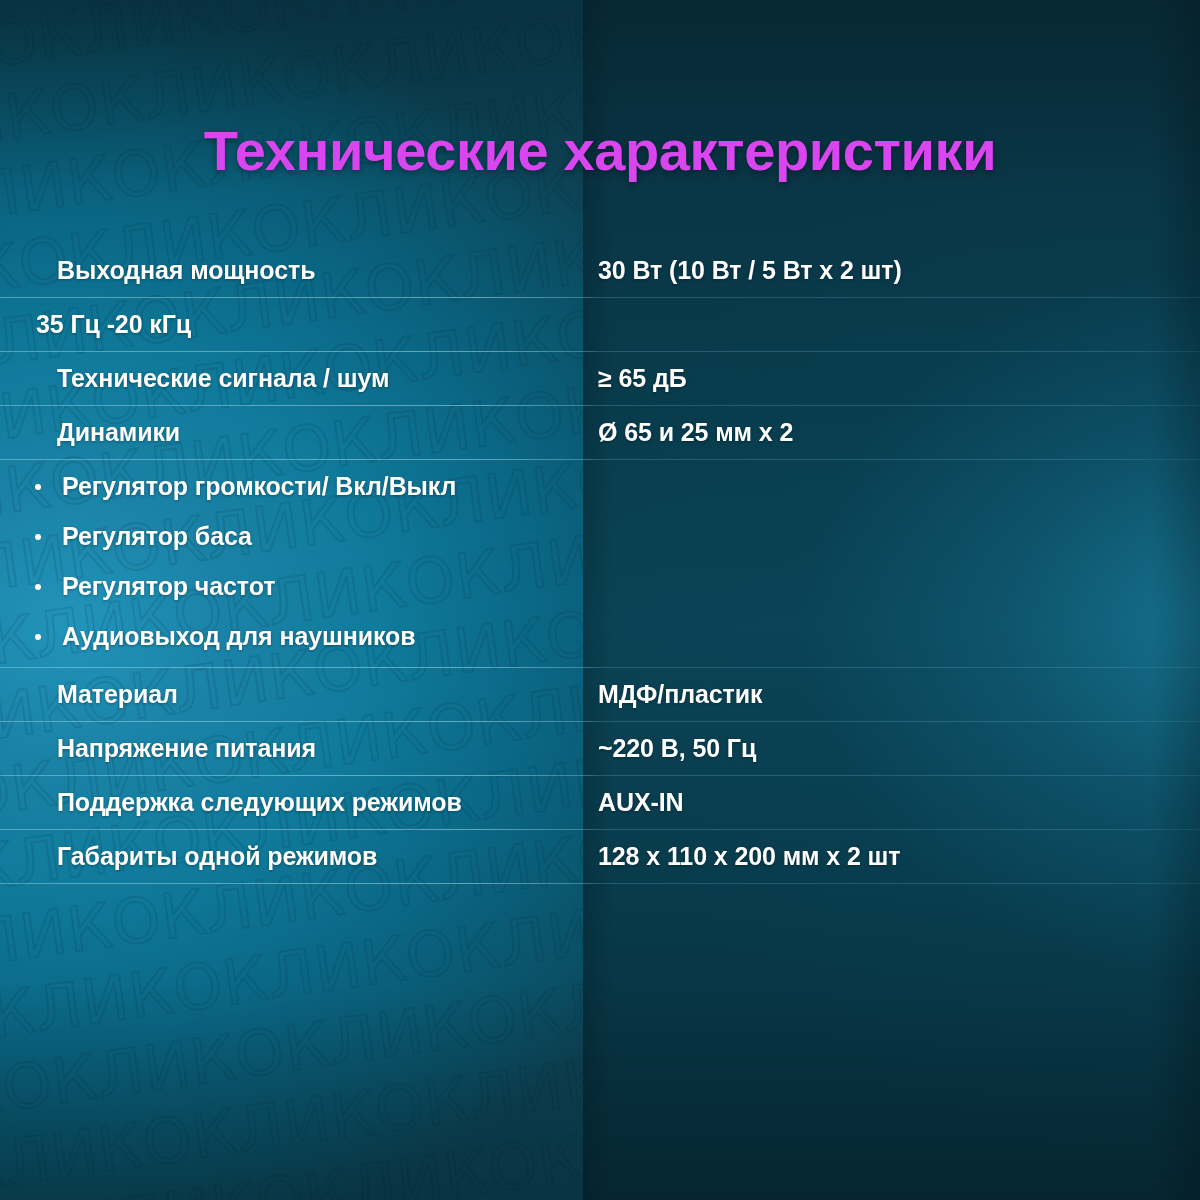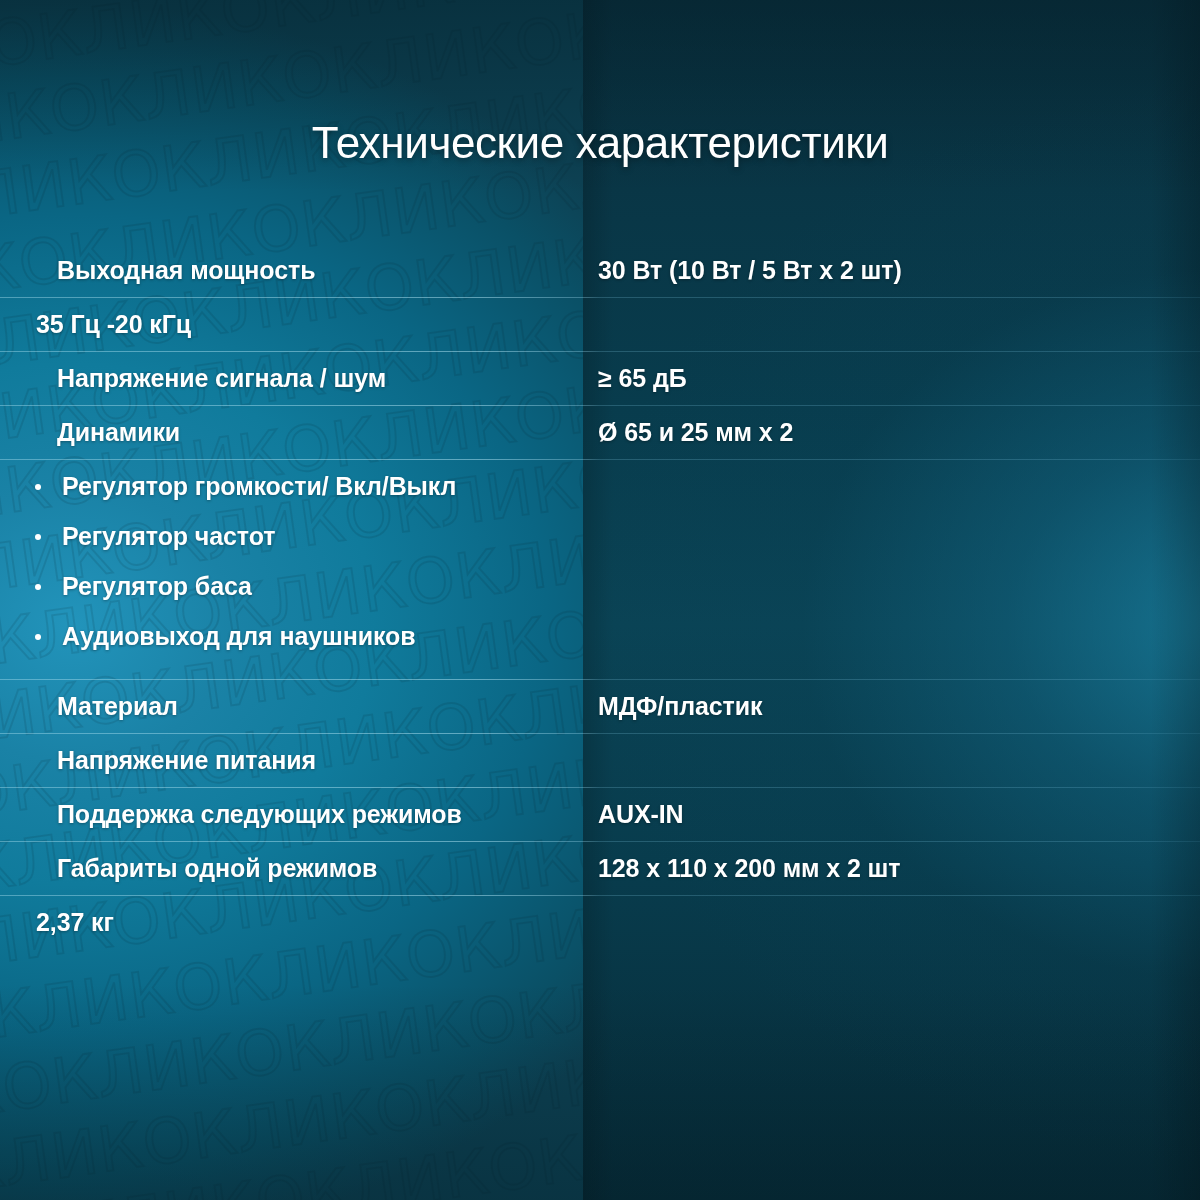--- a/index.html
+++ b/index.html
@@ -70,24 +70,24 @@
     text-stroke:2px #041c26;
   }
   .wm-row:nth-child(even){ margin-left:-52px; }
   .wm-row:nth-child(3n){ margin-left:-104px; }
 
   
   .title {
     position:absolute;
     left:0; right:0; top:118px;
     text-align:center;
-    color:#ffffff;
+    color:#d946ef;
     font-family:"Liberation Sans", sans-serif;
-    font-weight:400;
-    font-size:44px;
+    font-weight:700;
+    font-size:56px;
     letter-spacing:-0.4px;
     text-shadow:0 2px 6px rgba(0,0,0,0.38);
   }
 
   
   .spec-table {
     position:absolute;
     left:0; right:0; top:243px;
     display:flex;
     flex-direction:column;
@@ -137,21 +137,21 @@
   }
   .cell-value.is-list { padding-left:26px; }
 
   .bullet-list { list-style:none; }
   .bullet-item {
     position:relative;
     padding-left:36px;
     margin-bottom:14px;
     line-height:36px;
   }
-  .bullet-item:last-child { margin-bottom:16px; }
+  .bullet-item:last-child { margin-bottom:4px; }
   .bullet-dot {
     position:absolute;
     left:9px; top:16px;
     width:6px; height:6px;
     border-radius:50%;
     background:#ffffff;
   }
 </style>
 </head>
 <body>
@@ -188,50 +188,50 @@
 
   <div class="spec-table">
       <div class="spec-row">
         <div class="cell-label">Выходная мощность</div>
         <div class="cell-value">30 Вт (10 Вт / 5 Вт х 2 шт)</div>
       </div>
       <div class="spec-row">
         <div class="cell-value">35 Гц -20 кГц</div>
       </div>
       <div class="spec-row">
-        <div class="cell-label">Напряжение сигнала / шум</div>
+        <div class="cell-label">Технические сигнала / шум</div>
         <div class="cell-value">≥ 65 дБ</div>
       </div>
       <div class="spec-row">
         <div class="cell-label">Динамики</div>
         <div class="cell-value">Ø 65 и 25 мм х 2</div>
       </div>
       <div class="spec-row">
         <div class="cell-value is-list">
           <ul class="bullet-list">
             <li class="bullet-item"><span class="bullet-dot"></span><span>Регулятор громкости/ Вкл/Выкл</span></li>
+            <li class="bullet-item"><span class="bullet-dot"></span><span>Регулятор баса</span></li>
             <li class="bullet-item"><span class="bullet-dot"></span><span>Регулятор частот</span></li>
-            <li class="bullet-item"><span class="bullet-dot"></span><span>Регулятор баса</span></li>
             <li class="bullet-item"><span class="bullet-dot"></span><span>Аудиовыход для наушников</span></li>
           </ul>
         </div>
       </div>
       <div class="spec-row">
         <div class="cell-label">Материал</div>
         <div class="cell-value">МДФ/пластик</div>
       </div>
       <div class="spec-row">
         <div class="cell-label">Напряжение питания</div>
+        <div class="cell-value">~220 В, 50 Гц</div>
       </div>
       <div class="spec-row">
         <div class="cell-label">Поддержка следующих режимов</div>
         <div class="cell-value">AUX-IN</div>
       </div>
       <div class="spec-row">
         <div class="cell-label">Габариты одной режимов</div>
         <div class="cell-value">128 х 110 х 200 мм х 2 шт</div>
       </div>
       <div class="spec-row">
-        <div class="cell-value">2,37 кг</div>
       </div>
     </div>
 
 </div>
 
 </body></html>

